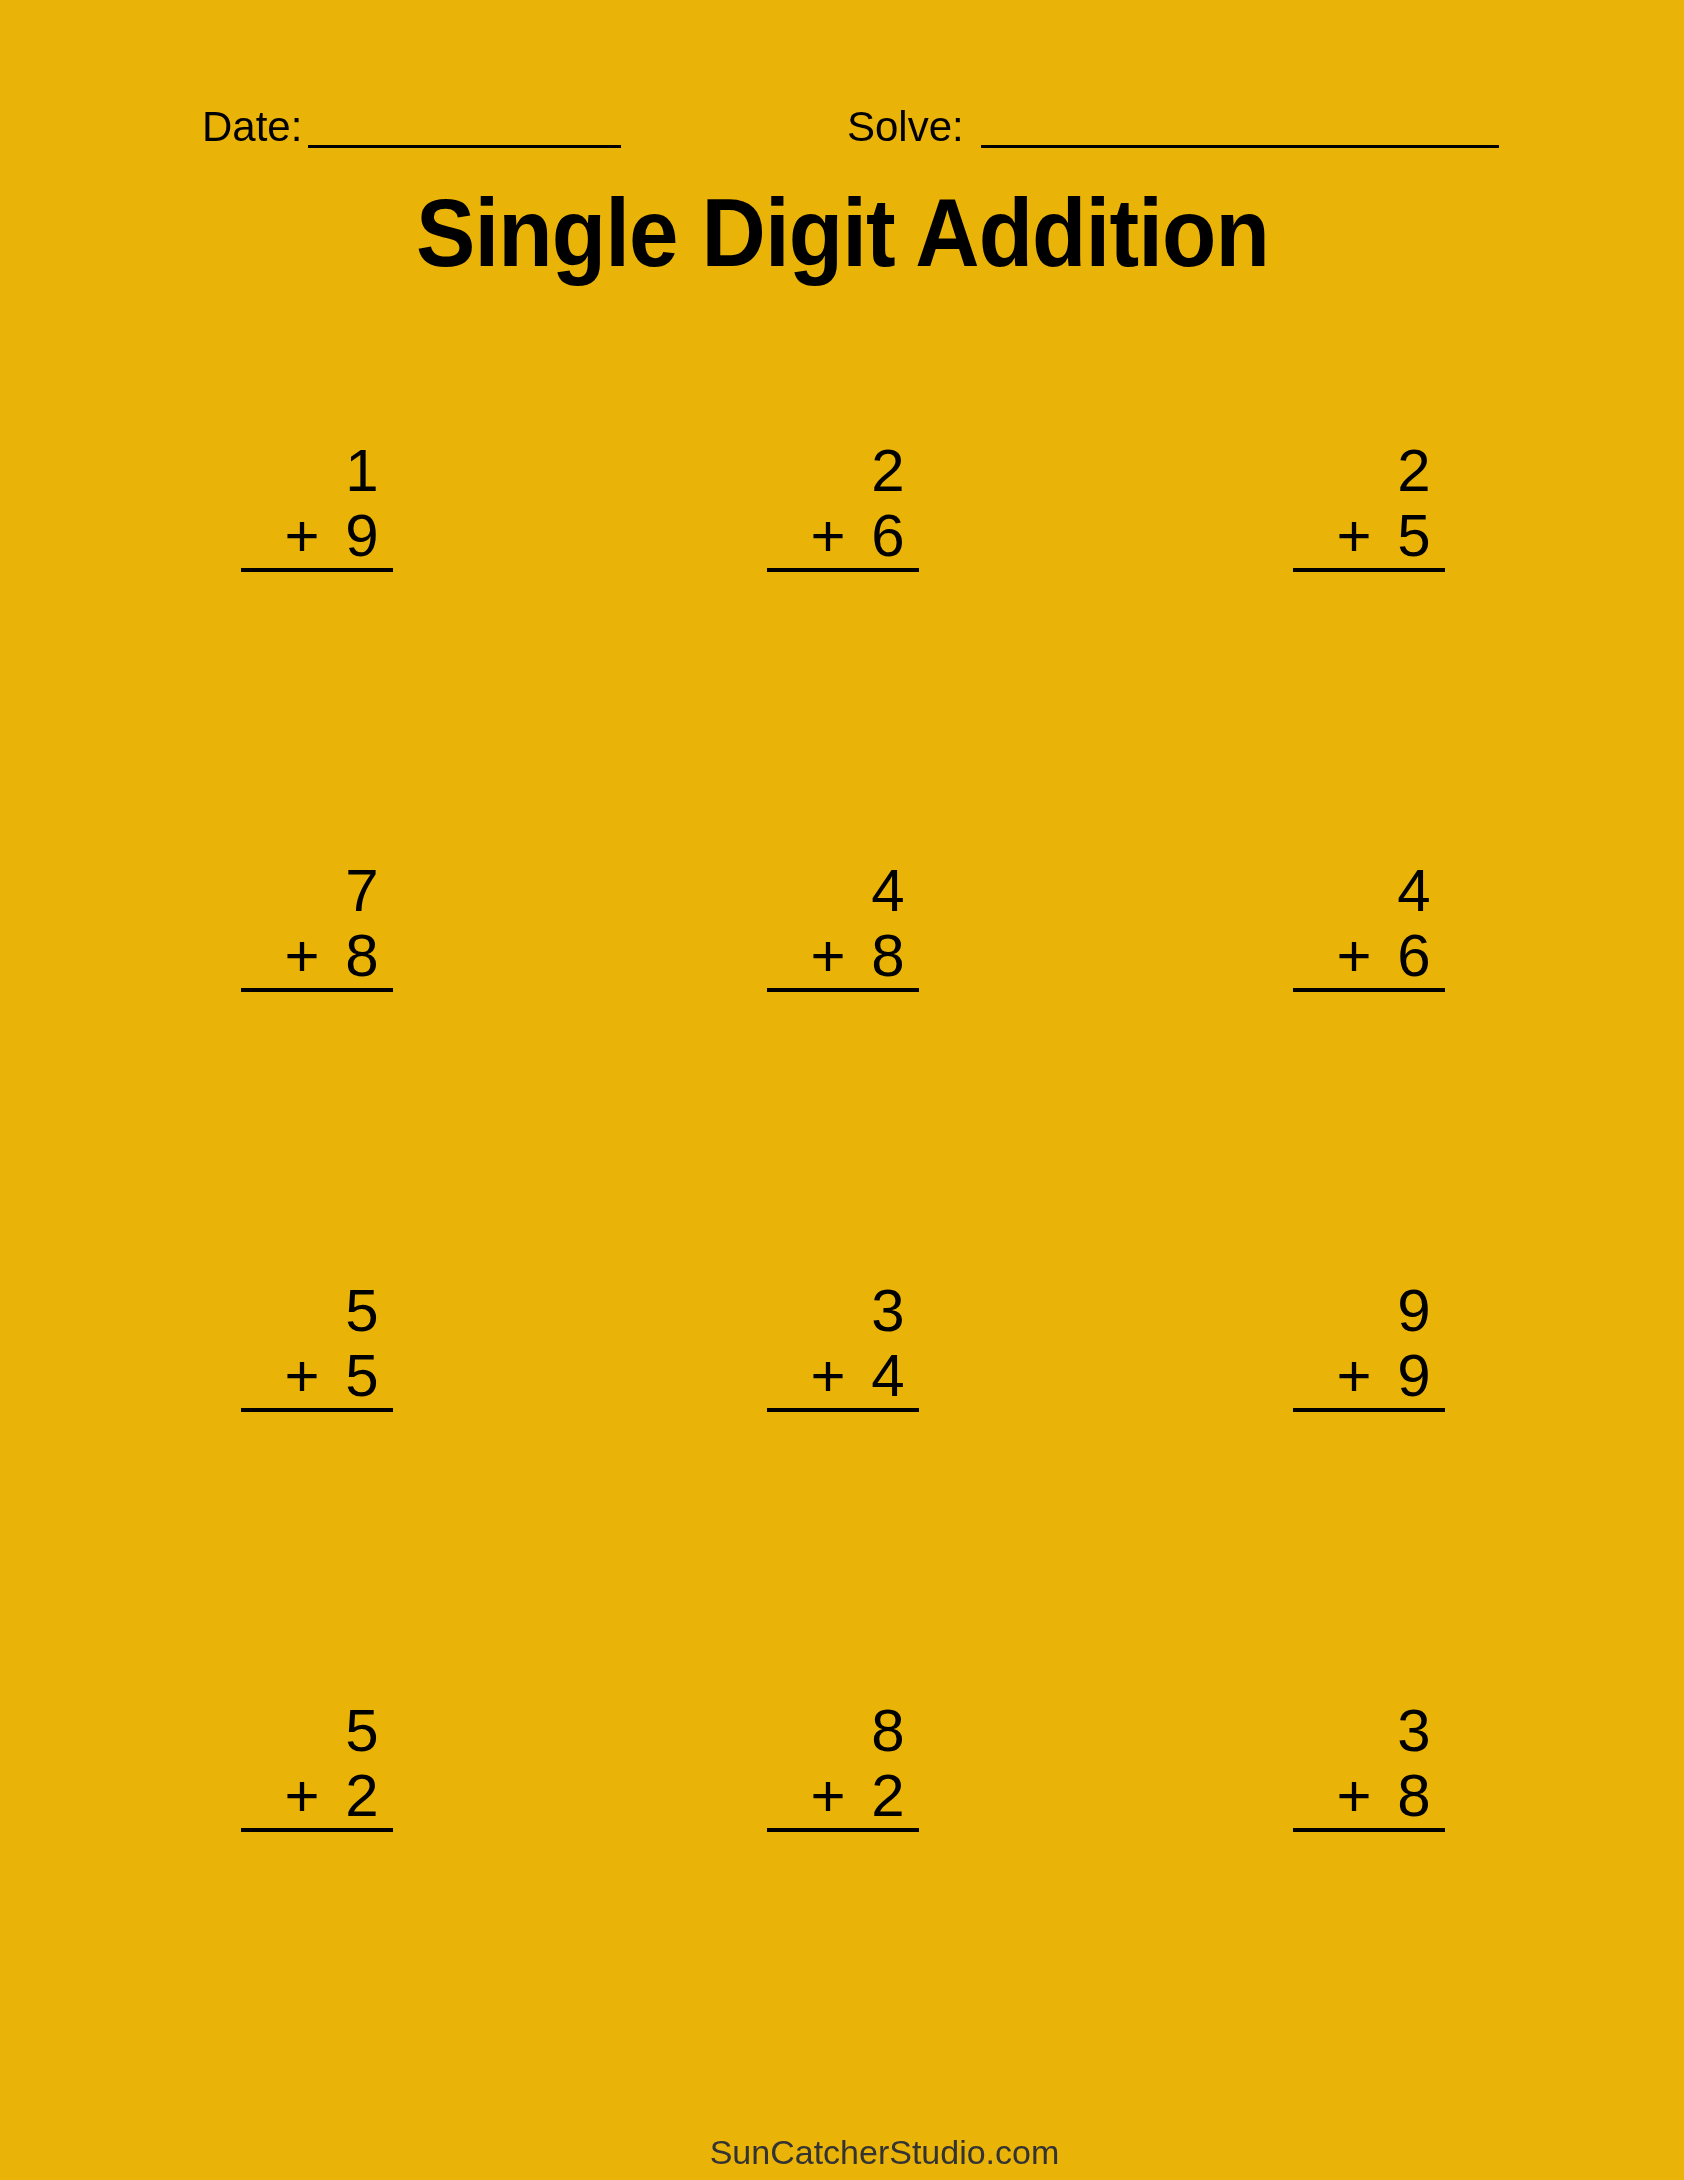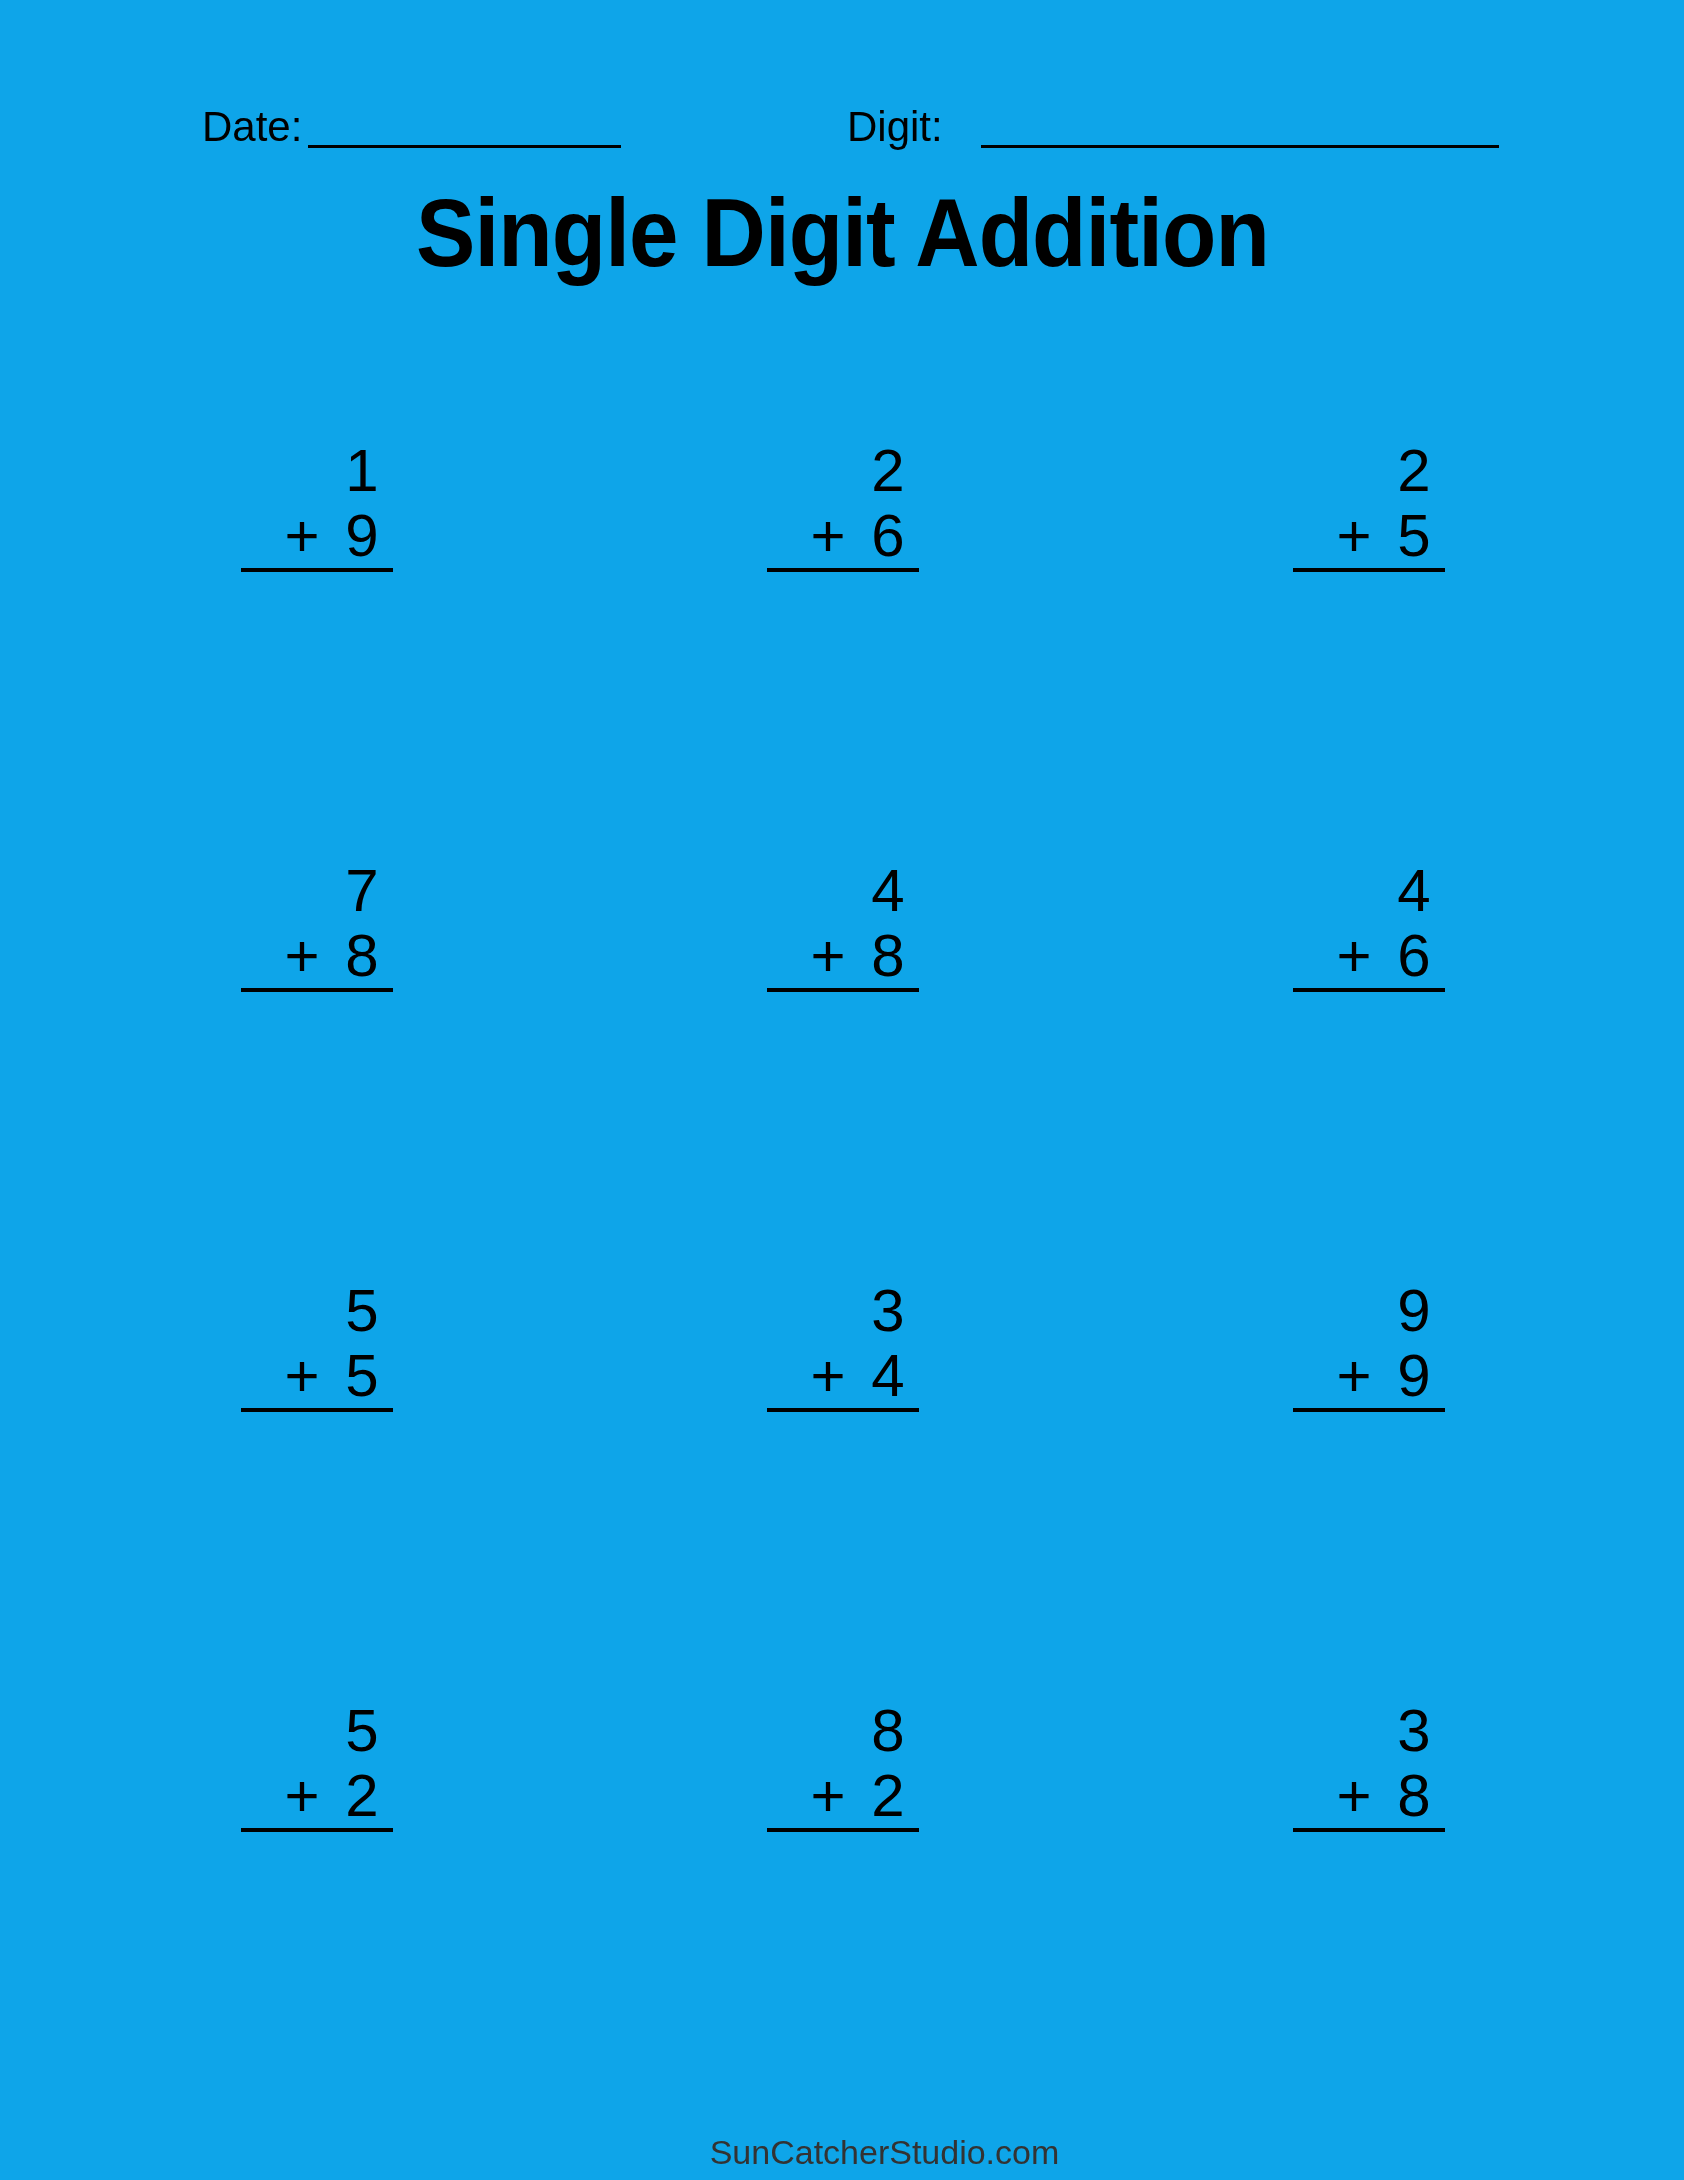--- a/index.html
+++ b/index.html
@@ -1,20 +1,20 @@
 <!DOCTYPE html>
 <html style="font-size:13.6px"><head>
 <meta charset="utf-8">
 <style>
   html, body { margin: 0; padding: 0; background: #ffffff; }
   .page {
     position: relative;
     width: 1685px;
     height: 2181px;
-    background: #0ea5e9;
+    background: #eab308;
     color: #000000;
     font-family: "Liberation Sans", sans-serif;
     overflow: hidden;
   }
 
   
   .hdr-label {
     position: absolute;
     top: 104px;
     font-size: 42px;
@@ -108,21 +108,21 @@
   }
 </style>
 </head>
 <body>
 
 <div class="page">
 
   <span class="hdr-label date-label">Date:</span>
   <span class="fill-line date-line"></span>
 
-  <span class="hdr-label name-label">Digit:</span>
+  <span class="hdr-label name-label">Solve:</span>
   <span class="fill-line name-line"></span>
 
   <div class="title">Single Digit Addition</div>
 
   <div class="problems">
 
     <div class="problem">
       <div class="num">1</div>
       <div class="bottom-row">
         <span>+</span>

